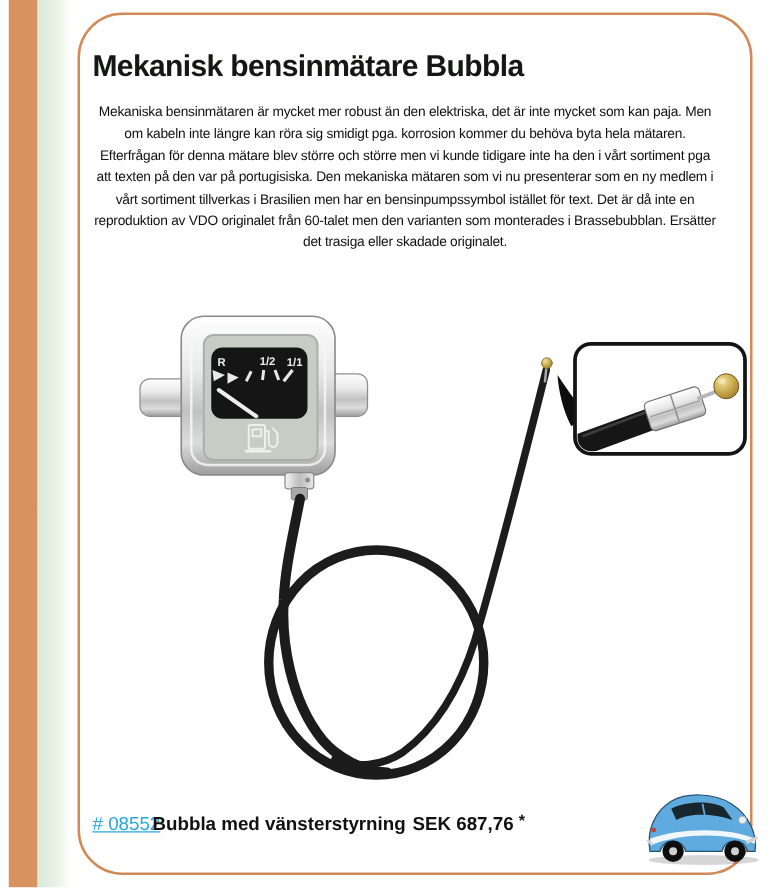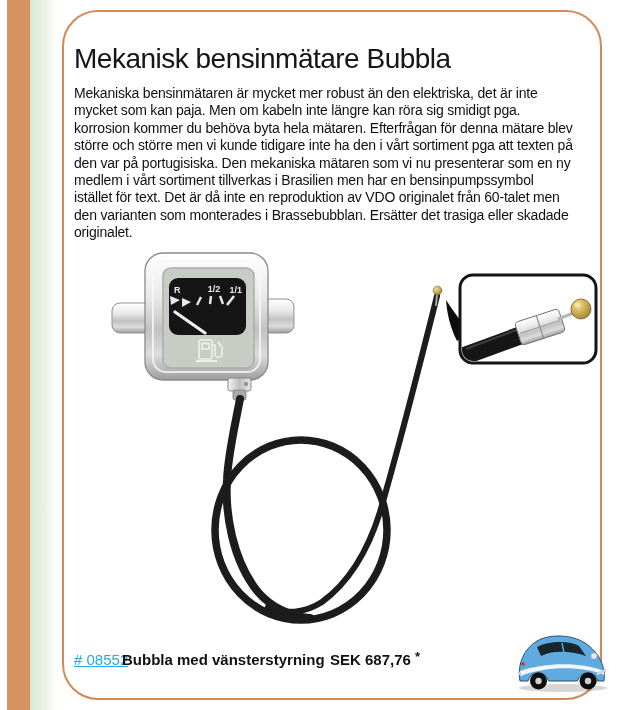--- a/index.html
+++ b/index.html
@@ -15,27 +15,27 @@
     position:absolute;left:30px;top:0;width:27px;height:710px;
     background:linear-gradient(to right,#d9e8d6 0%,#e9f2e6 55%,#ffffff 100%);
   }
   .card{
     position:absolute;left:62px;top:10px;width:540px;height:690px;
     border:2px solid #d28a58;border-radius:36px;background:#ffffff;
     box-sizing:border-box;
   }
   .page-title{
     position:absolute;left:74px;top:24px;width:500px;
-    font-size:28px;font-weight:normal;color:#161616;letter-spacing:-0.5px;
+    font-size:24px;font-weight:bold;color:#161616;letter-spacing:-0.5px;
     text-shadow:0 0 1px #e4efe2;
   }
   .desc{
     position:absolute;left:74px;top:71px;width:500px;
-    font-size:14px;line-height:17.4px;color:#101010;
-    letter-spacing:-0.2px;font-weight:500;
+    font-size:11px;line-height:17.4px;color:#101010;
+    letter-spacing:-0.2px;font-weight:500;text-align:center;
   }
   .photo{
     position:absolute;left:0;top:0;width:620px;height:710px;
   }
   .bottom-row{
     position:absolute;left:74px;top:651px;width:460px;height:20px;
     font-size:15px;color:#111;
   }
   .sku{
     position:absolute;left:0;top:0;color:#29a8e0;text-decoration:underline;

